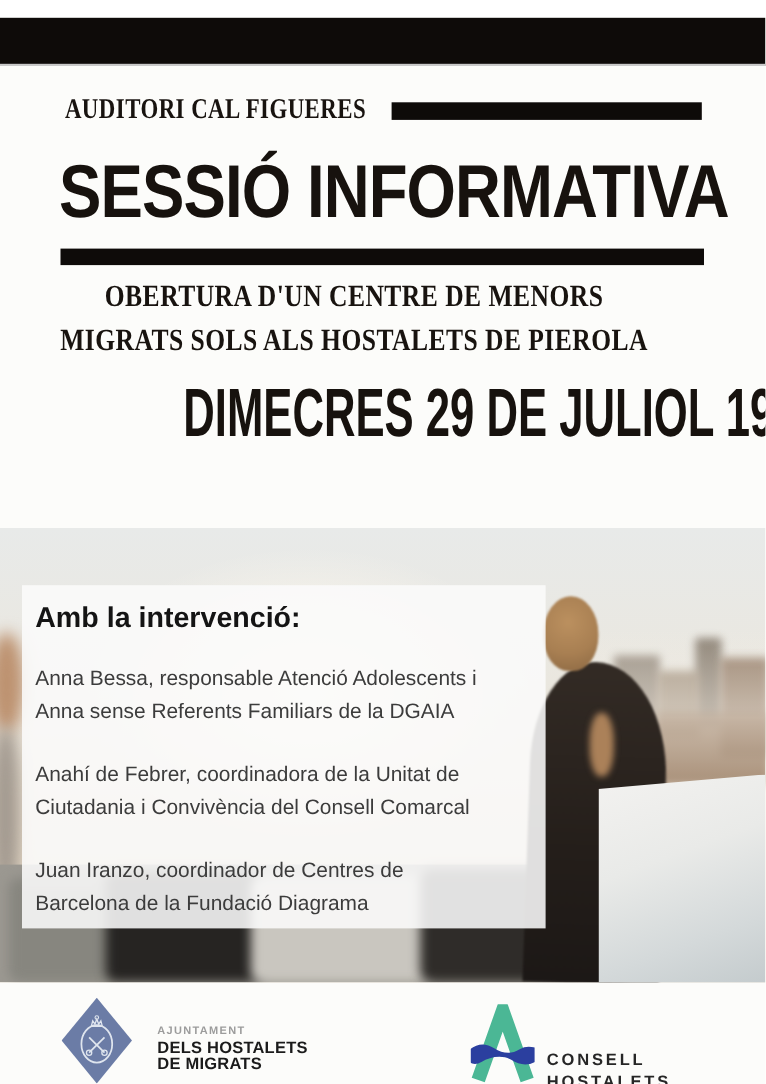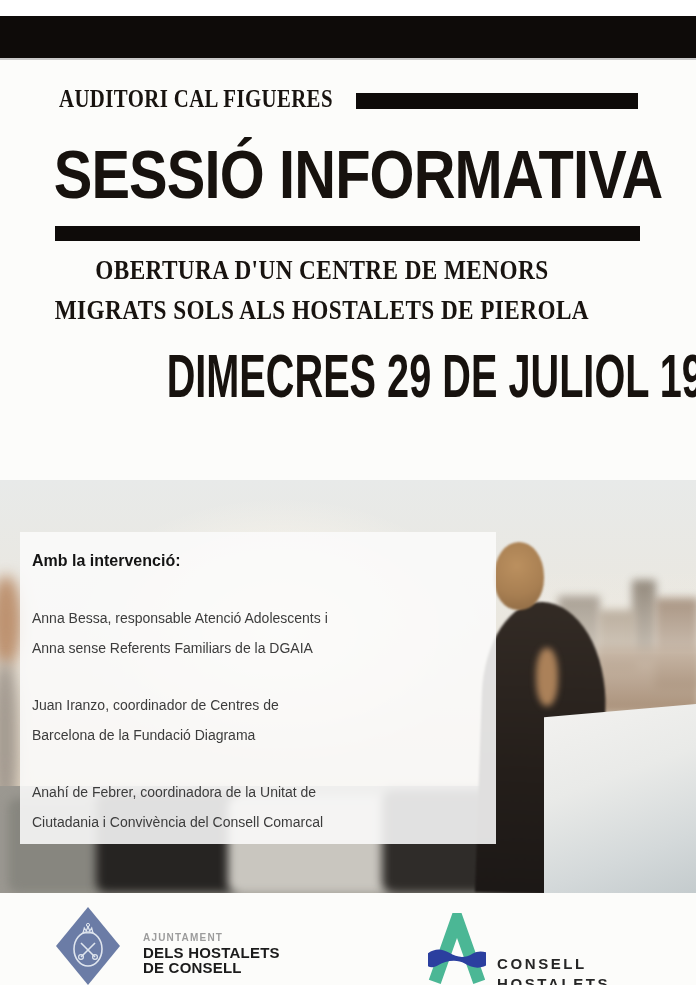--- a/index.html
+++ b/index.html
@@ -76,22 +76,22 @@
   .f1{left:8px;top:318px;width:100px;height:95px;background:#87867f;}
   .f2{left:96px;top:312px;width:142px;height:101px;background:#262422;}
   .f3{left:228px;top:316px;width:166px;height:97px;background:#c9c6bf;}
   .f4{left:382px;top:310px;width:142px;height:103px;background:#2f2c29;}
   .f5{left:512px;top:318px;width:60px;height:95px;background:#4a463f;}
   
   .info-box{
     position:absolute;left:20px;top:52px;width:476px;height:312px;box-sizing:border-box;
     background:rgba(250,250,251,.88);padding:8px 18px 0 12px;
   }
-  .info-heading{font-size:16px;font-weight:bold;color:#141414;line-height:30px;margin:6px 0 0;}
-  .info-box p{font-size:14px;line-height:30px;color:#3c3c3c;margin:27px 0 0;}
+  .info-heading{font-size:26px;font-weight:bold;color:#141414;line-height:30px;margin:6px 0 0;}
+  .info-box p{font-size:19px;line-height:30px;color:#3c3c3c;margin:27px 0 0;}
   
   .crest{position:absolute;left:56px;top:891px;}
   .aj-text{position:absolute;left:143px;top:915px;}
   .aj-small{font-size:10px;line-height:13px;letter-spacing:1.2px;color:#9c9c9c;font-weight:bold;}
   .aj-bold{font-size:15px;line-height:13px;letter-spacing:.2px;color:#1b1b1b;font-weight:bold;margin-top:2px;}
   .amark{position:absolute;left:428px;top:897px;}
   .cc-text{position:absolute;left:497px;top:938px;}
   .cc-line{font-size:15px;line-height:20px;letter-spacing:2.6px;color:#262626;font-weight:600;}
 </style>
 </head>
@@ -142,46 +142,46 @@
     <div class="boy-head"></div>
     <div class="wall"></div>
 
     <div class="info-box">
       <div class="info-heading">Amb la intervenció:</div>
       <p>
         <span>Anna Bessa, responsable Atenció Adolescents i</span><br>
         <span>Anna sense Referents Familiars de la DGAIA</span>
       </p>
       <p>
+        <span>Anahí de Febrer, coordinadora de la Unitat de</span><br>
+        <span>Ciutadania i Convivència del Consell Comarcal</span>
+      </p>
+      <p>
         <span>Juan Iranzo, coordinador de Centres de</span><br>
         <span>Barcelona de la Fundació Diagrama</span>
-      </p>
-      <p>
-        <span>Anahí de Febrer, coordinadora de la Unitat de</span><br>
-        <span>Ciutadania i Convivència del Consell Comarcal</span>
       </p>
     </div>
   </div>
 
   <div class="crest">
     <svg width="64" height="78" viewBox="0 0 64 78" xmlns="http://www.w3.org/2000/svg">
       <polygon points="32,0 64,39 32,78 0,39" fill="#6b7ca6"></polygon>
       <ellipse cx="32" cy="42" rx="14" ry="17" fill="none" stroke="#dfe5ee" stroke-width="1.6"></ellipse>
       <path d="M27,26 l1.3,-5 2,3 1.7,-4.5 1.7,4.5 2,-3 1.3,5 z" fill="none" stroke="#dfe5ee" stroke-width="1.2"></path>
       <circle cx="32" cy="18" r="1.6" fill="none" stroke="#dfe5ee" stroke-width="1"></circle>
       <line x1="25" y1="50" x2="39" y2="36" stroke="#dfe5ee" stroke-width="1.6"></line>
       <line x1="25" y1="36" x2="39" y2="50" stroke="#dfe5ee" stroke-width="1.6"></line>
       <circle cx="25" cy="50" r="2.4" fill="none" stroke="#dfe5ee" stroke-width="1.2"></circle>
       <circle cx="39" cy="50" r="2.4" fill="none" stroke="#dfe5ee" stroke-width="1.2"></circle>
     </svg>
   </div>
   <div class="aj-text">
     <div class="aj-small">AJUNTAMENT</div>
     <div class="aj-bold">DELS HOSTALETS</div>
-    <div class="aj-bold">DE CONSELL</div>
+    <div class="aj-bold">DE MIGRATS</div>
   </div>
 
   <div class="amark">
     <svg width="58" height="72" viewBox="0 0 60 72" xmlns="http://www.w3.org/2000/svg">
       <path d="M7,70 L30,5 L53,70" fill="none" stroke="#4bb795" stroke-width="13"></path>
       <path d="M-2,42 C6,35 14,35 22,40 C30,45 38,46 46,41 C51,38 56,38 62,40 L62,52 C54,57 46,56 38,51 C30,46 18,48 10,53 C5,56 0,55 -2,52 Z" fill="#2b3f9f"></path>
     </svg>
   </div>
   <div class="cc-text">
     <div class="cc-line">CONSELL</div>

